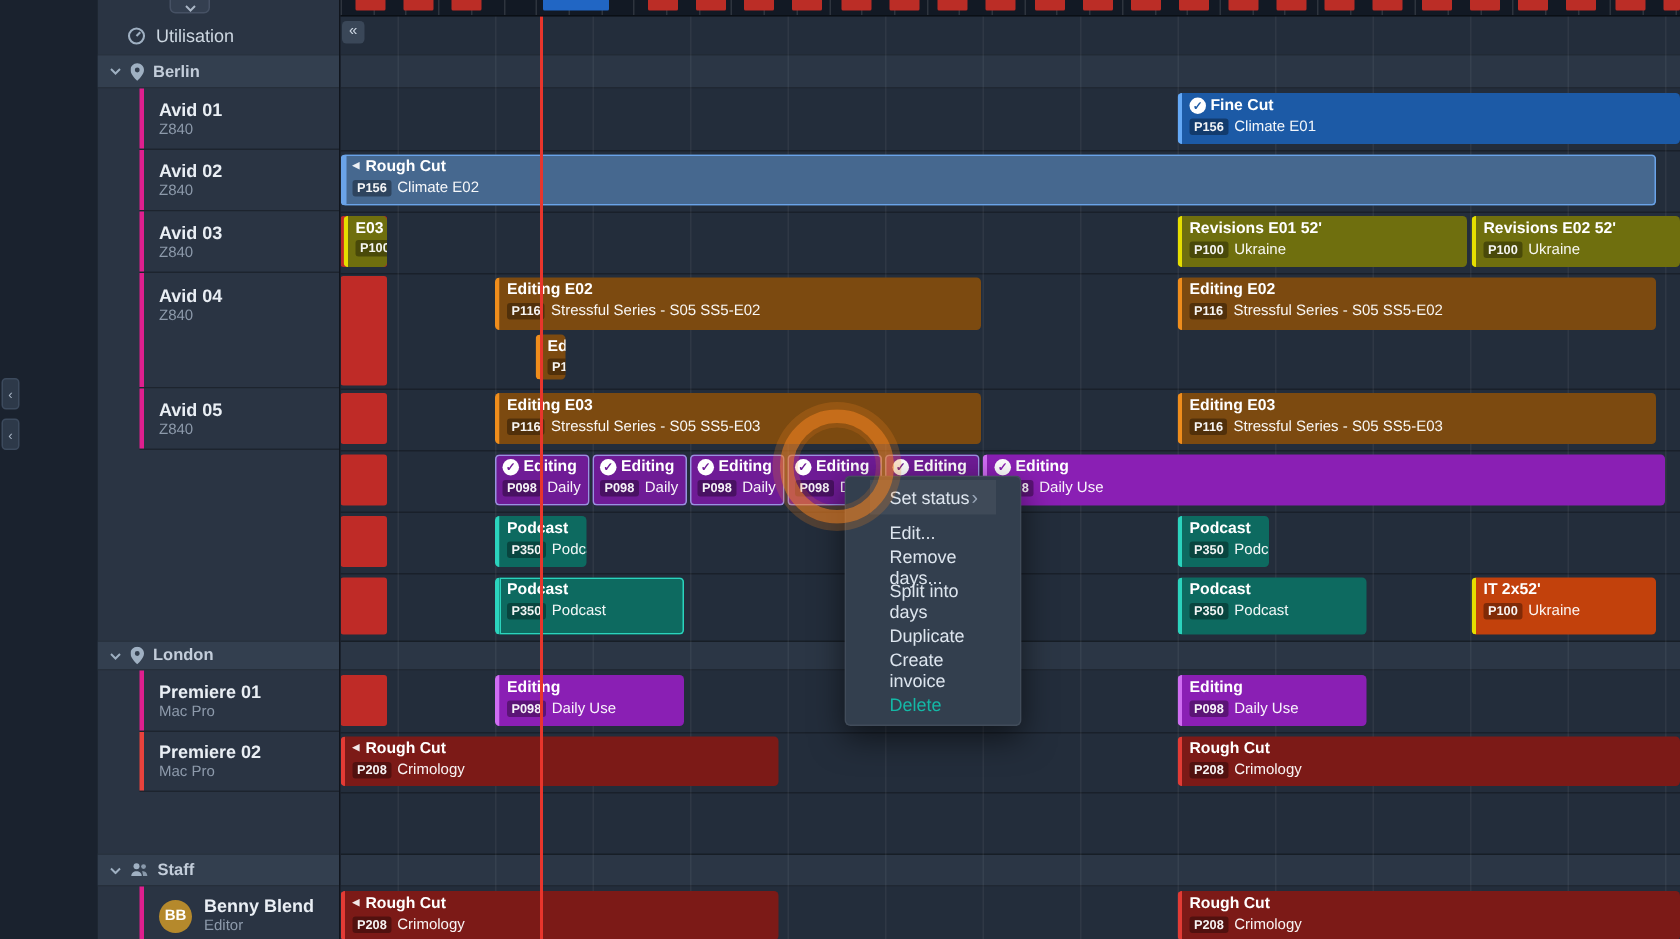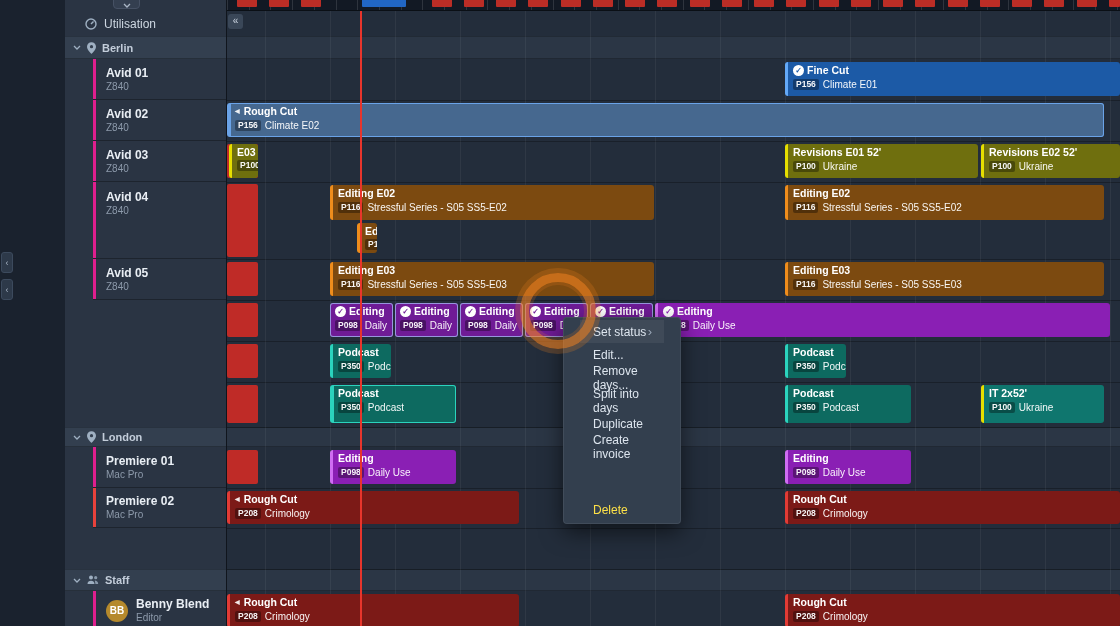--- a/index.html
+++ b/index.html
@@ -40,21 +40,21 @@
   .topstrip{position:absolute;left:227px;top:0;width:893px;height:10px;background:#121924;border-bottom:1px solid rgba(0,0,0,.4);z-index:3;overflow:hidden;}
   .tick{position:absolute;top:0;height:10px;width:1px;background:rgba(255,255,255,.12);}
   .tbar{position:absolute;top:0;height:7px;border-radius:0 0 1px 1px;}
   .collapse-btn{position:absolute;left:228px;top:14px;width:15px;height:15px;background:#3a4758;color:#cdd6e2;border-radius:3px;font-size:10px;line-height:14px;text-align:center;z-index:4;}
   .top-dd{position:absolute;left:113px;top:-4px;width:27px;height:13px;background:#343f50;border:1px solid #465164;border-radius:4px;z-index:4;display:flex;align-items:flex-end;justify-content:center;box-sizing:border-box;}
 
   
   .menu{position:absolute;background:#333f4e;border:1px solid rgba(255,255,255,.07);border-radius:4px;box-shadow:0 8px 22px rgba(0,0,0,.55);z-index:6;padding:2px 16px;box-sizing:border-box;}
   .mi{height:23px;display:flex;align-items:center;justify-content:space-between;padding:0 12px 0 13px;font-size:12px;color:#dde5ee;}
   .mi.hov{background:rgba(255,255,255,.06);}
-  .mi.danger{color:#fde047;margin-top:40px;}
+  .mi.danger{color:#14b8a6;}
   .mi-arrow{color:#9aa7b8;font-size:13px;}
 
   
   .ring{position:absolute;border:9px solid rgba(243,130,32,.62);border-radius:50%;box-sizing:border-box;box-shadow:0 0 0 5px rgba(243,130,32,.22), inset 0 0 0 3px rgba(243,130,32,.18);z-index:7;pointer-events:none;}
 </style>
 </head>
 <body>
 
 <div class="app">
 
@@ -272,21 +272,21 @@
       </div>
       <div class="booking" style="left: 558px; top: 385px; width: 126px; height: 38px; background: rgb(13, 106, 96); --bg: #0d6a60; border-left: 3px solid rgb(43, 211, 189);">
         <div class="bk-title">
           <span>Podcast</span>
         </div>
         <div class="bk-sub">
           <span class="bk-badge">P350</span>
           <span>Podcast</span>
         </div>
       </div>
-      <div class="booking" style="left: 754px; top: 385px; width: 123px; height: 38px; background: #0f766e; --bg: #6f6f0e; border-left: 3px solid rgb(230, 223, 0);">
+      <div class="booking" style="left: 754px; top: 385px; width: 123px; height: 38px; background: #c2410c; --bg: #6f6f0e; border-left: 3px solid rgb(230, 223, 0);">
         <div class="bk-title">
           <span>IT 2x52'</span>
         </div>
         <div class="bk-sub">
           <span class="bk-badge">P100</span>
           <span>Ukraine</span>
         </div>
       </div>
       <div class="booking blocked" style="left: 0px; top: 450px; width: 31px; height: 34px; background: rgb(191, 43, 39); --bg: #bf2b27;"></div>
       <div class="booking" style="left: 103px; top: 450px; width: 126px; height: 34px; background: rgb(138, 31, 180); --bg: #8a1fb4; border-left: 3px solid rgb(207, 109, 242);">

